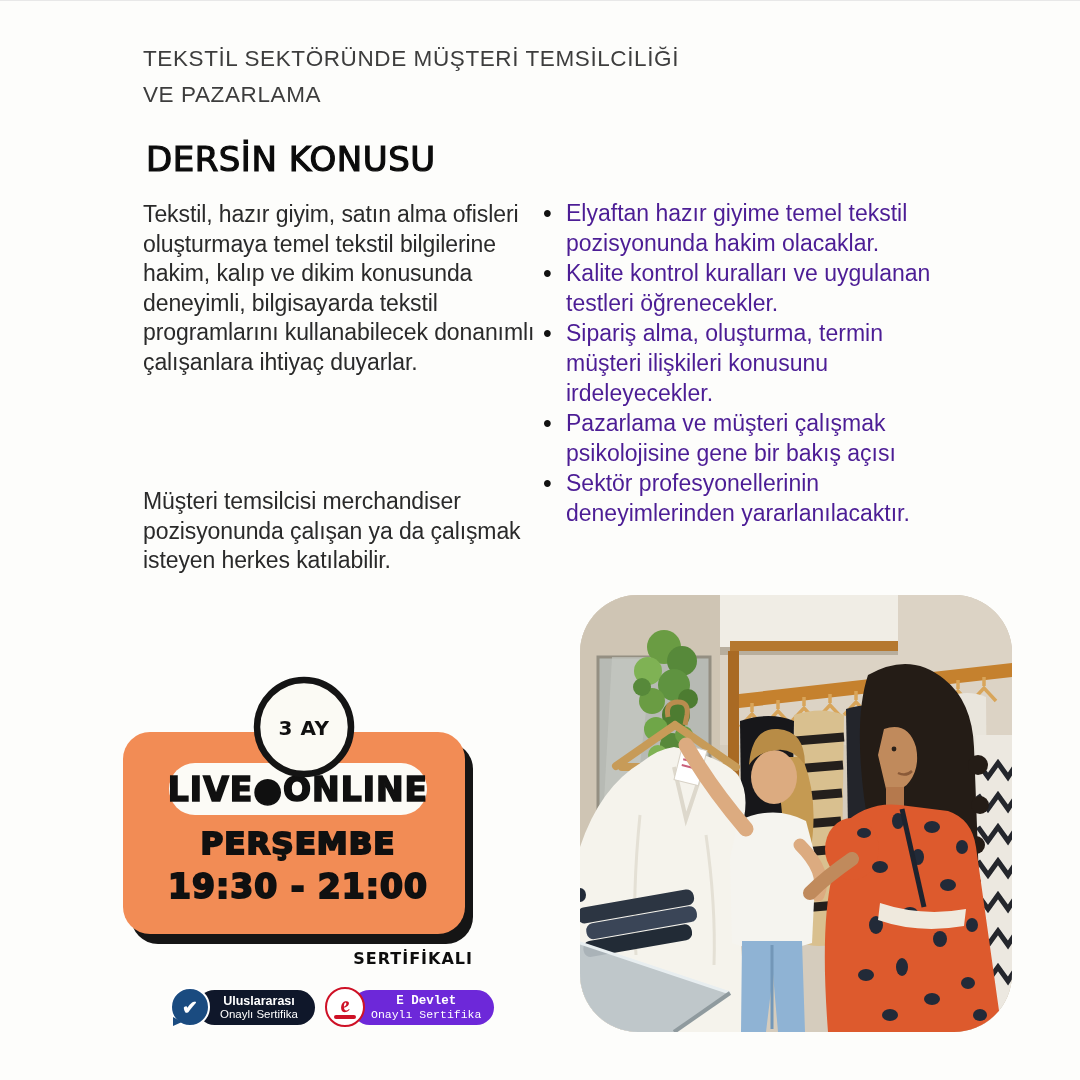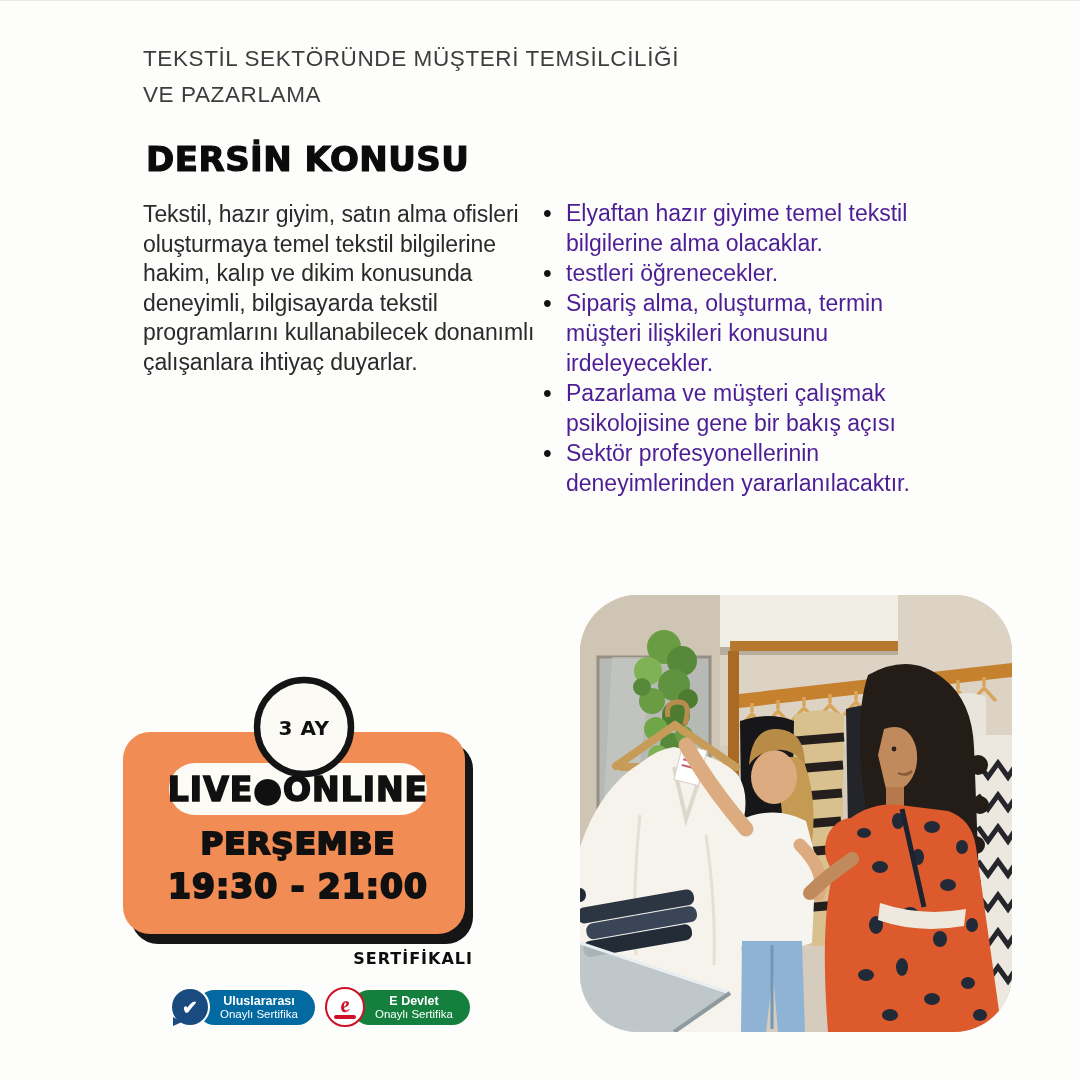--- a/index.html
+++ b/index.html
@@ -5,21 +5,21 @@
   html,body{margin:0;padding:0;background:#e8e8e8;}
   .canvas{
     position:relative;width:1080px;height:1080px;margin:1px auto;
     background:#FDFDFB;overflow:hidden;
     font-family:"Liberation Sans",sans-serif;color:#262626;
   }
   
   .top-header{position:absolute;left:143px;top:40px;font-size:22.5px;line-height:36px;
     letter-spacing:.6px;color:#3d3d3d;}
   
-  .heading{position:absolute;font-family:"DejaVu Sans",sans-serif;font-weight:700;
+  .heading{position:absolute;font-family:"DejaVu Sans",sans-serif;font-weight:400;
     color:#0b0b0b;font-size:34px;letter-spacing:.5px;-webkit-text-stroke:1.2px #0b0b0b;white-space:nowrap;}
   .h-dersin{left:146px;top:138px;}
   .h-buders{left:527px;top:138px;}
   .h-kimler{left:143px;top:430px;}
   
   .body-text{position:absolute;font-size:23px;line-height:29.6px;color:#2a2a2a;letter-spacing:-.1px;}
   .p1{left:143px;top:199px;}
   .p2{left:143px;top:486px;}
   .p-line{display:block;white-space:nowrap;}
   
@@ -44,22 +44,22 @@
     display:flex;align-items:center;justify-content:center;position:relative;z-index:2;flex:none;}
   .cert-circle.blue{background:#1A4B80;border:2.5px solid #fff;color:#fff;font-size:19px;font-weight:bold;}
   .cert-circle.blue::after{content:"";position:absolute;left:1px;bottom:-1px;width:9px;height:9px;
     background:#1A4B80;clip-path:polygon(0 100%,0 0,100% 55%);}
   .cert-circle.red{background:#fff;border:2.5px solid #CE1126;color:#CE1126;flex-direction:column;}
   .egov-e{font-family:"Liberation Serif",serif;font-style:italic;font-weight:bold;
     font-size:22px;line-height:18px;transform:rotate(-12deg);}
   .egov-band{width:22px;height:4px;border-radius:2px;background:#CE1126;margin-top:1px;}
   .cert-pill{margin-left:-13px;border-radius:18px;color:#fff;text-align:center;
     padding:4px 13px 4px 19px;min-width:86px;}
-  .cert-pill.blue{background:#0369a1;}
-  .cert-pill.red{background:#15803d;}
+  .cert-pill.blue{background:#0f172a;}
+  .cert-pill.red{background:#6d28d9;font-family:Liberation Mono, monospace;}
   .cp1{font-size:12.5px;font-weight:bold;line-height:14px;display:block;}
   .cp2{font-size:11.5px;line-height:13px;display:block;}
 </style>
 </head>
 <body>
 
 <div class="canvas">
 
   <div class="top-header">
     <span class="p-line">TEKSTİL SEKTÖRÜNDE MÜŞTERİ TEMSİLCİLİĞİ</span>
@@ -69,27 +69,33 @@
   <div class="heading h-dersin">DERSİN KONUSU</div>
   <div class="body-text p1">
     <span class="p-line">Tekstil, hazır giyim, satın alma ofisleri</span>
     <span class="p-line">oluşturmaya temel tekstil bilgilerine</span>
     <span class="p-line">hakim, kalıp ve dikim konusunda</span>
     <span class="p-line">deneyimli, bilgisayarda tekstil</span>
     <span class="p-line">programlarını kullanabilecek donanımlı</span>
     <span class="p-line">çalışanlara ihtiyaç duyarlar.</span>
   </div>
 
+  <div class="body-text p2">
+    <span class="p-line">Müşteri temsilcisi merchandiser</span>
+    <span class="p-line">pozisyonunda çalışan ya da çalışmak</span>
+    <span class="p-line">isteyen herkes katılabilir.</span>
+  </div>
 
   <ul class="bullets">
     <li class="bullet">
       <span class="bl">Elyaftan hazır giyime temel tekstil</span>
-      <span class="bl">bilgilerine alma olacaklar.</span>
-    </li>
-    <li class="bullet">
+      <span class="bl">pozisyonunda hakim olacaklar.</span>
+    </li>
+    <li class="bullet">
+      <span class="bl">Kalite kontrol kuralları ve uygulanan</span>
       <span class="bl">testleri öğrenecekler.</span>
     </li>
     <li class="bullet">
       <span class="bl">Sipariş alma, oluşturma, termin</span>
       <span class="bl">müşteri ilişkileri konusunu</span>
       <span class="bl">irdeleyecekler.</span>
     </li>
     <li class="bullet">
       <span class="bl">Pazarlama ve müşteri çalışmak</span>
       <span class="bl">psikolojisine gene bir bakış açısı</span>

